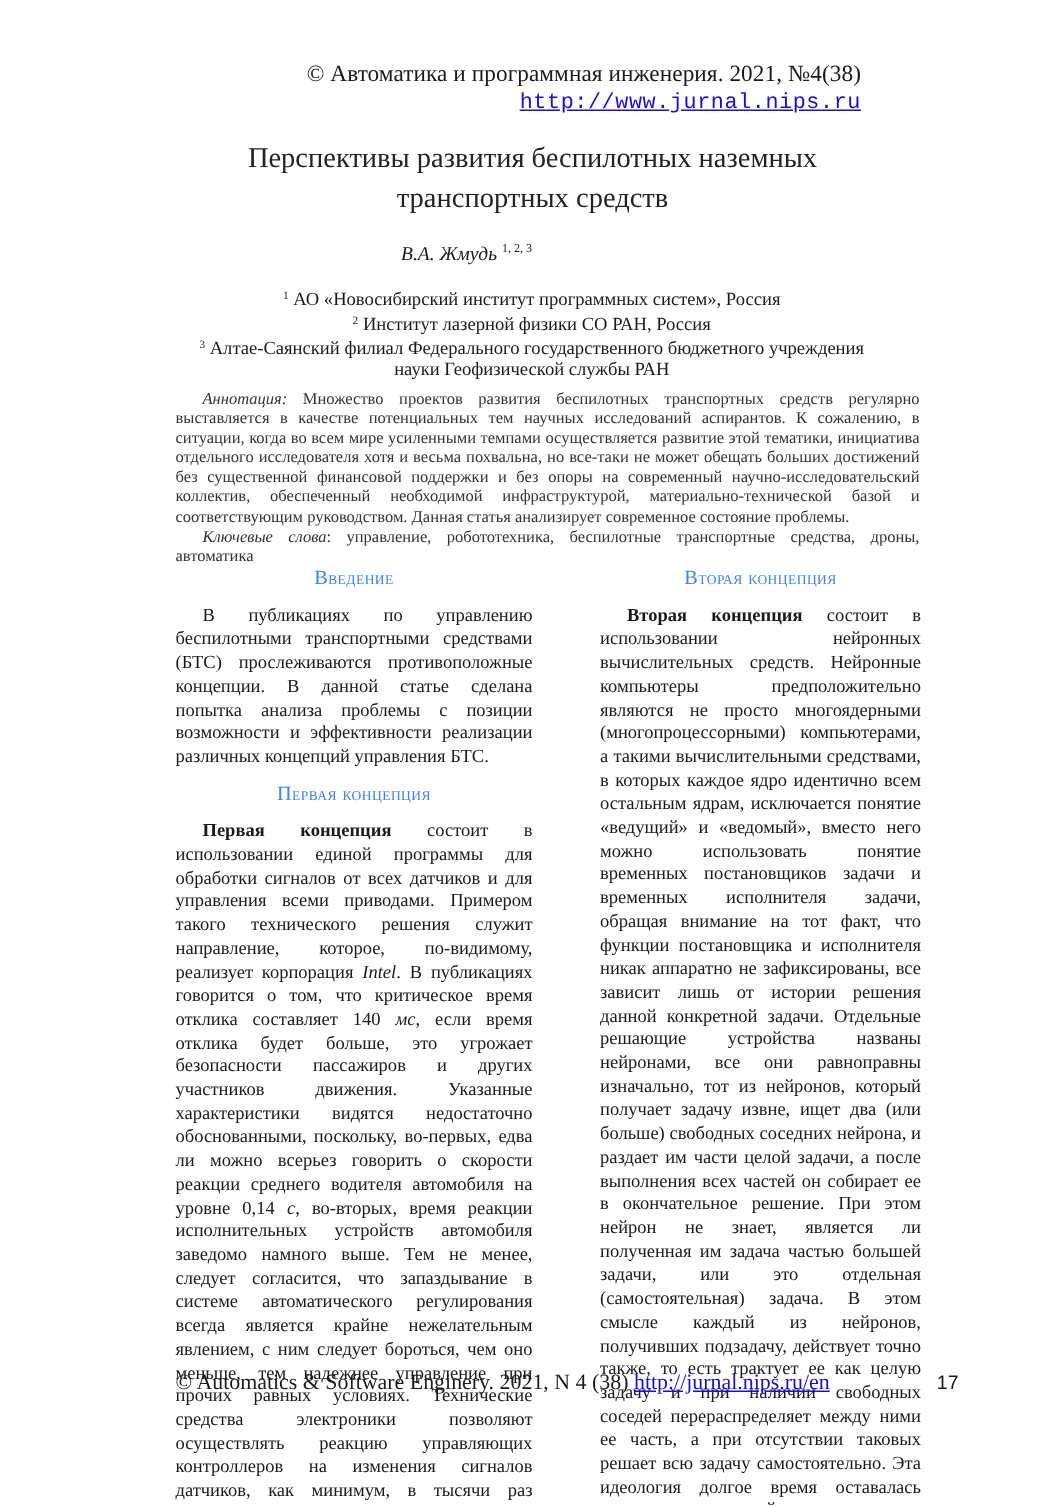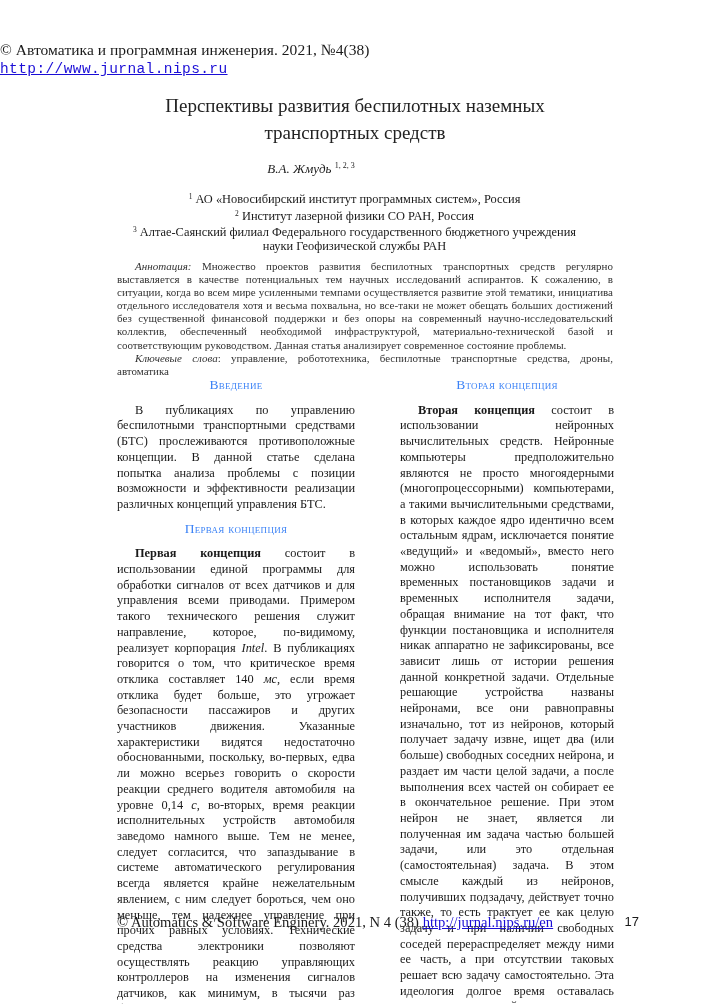--- a/index.html
+++ b/index.html
@@ -2,21 +2,21 @@
 <html><head>
   <meta charset="utf-8">
   <style>
     html, body { margin: 0; padding: 0; background: #ffffff; }
     body {
       width: 709px; height: 1004px; position: relative; overflow: hidden;
       font-family: "Liberation Serif", "DejaVu Serif", serif; color: #1a1a1a;
     }
     a { color: #1a0dd6; text-decoration: underline; }
     .running-head {
-      position: absolute; top: 41px; left: 0; width: 574px; text-align: left;
+      position: absolute; top: 41px; left: 0; width: 574px; text-align: right;
       font-size: 15.5px; letter-spacing: 0.05px;
     }
     .running-head .url { font-family: "Liberation Mono", "DejaVu Sans Mono", monospace; font-size: 14.5px; letter-spacing: 0.4px; }
     .title {
       position: absolute; top: 92px; left: 110px; width: 490px; text-align: center;
       font-size: 19px; line-height: 27px; color: #222;
     }
     .author {
       position: absolute; top: 161px; left: 0; width: 622px; text-align: center;
       font-size: 13px; font-style: italic;

